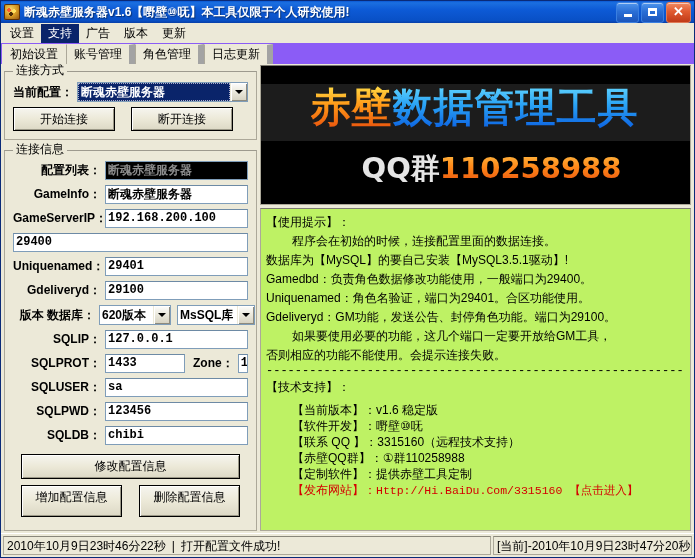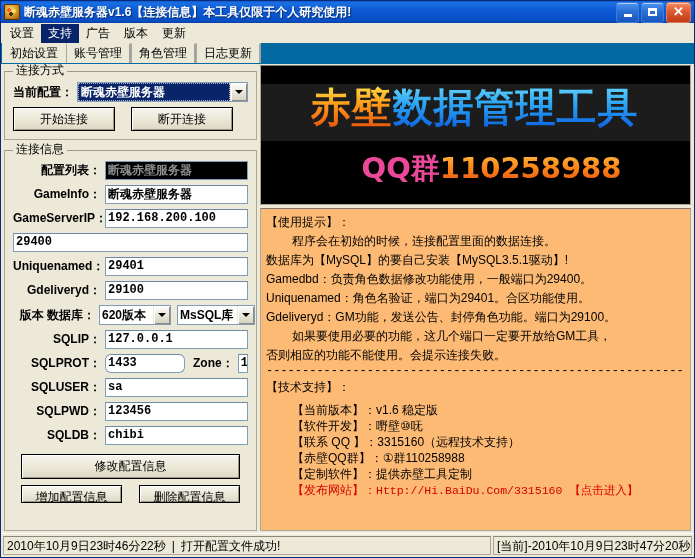--- a/index.html
+++ b/index.html
@@ -100,23 +100,23 @@
     line-height: 14px;
   }
   .menu-item.active {
     background: #0a246a;
     color: #ffffff;
   }
 
   
   .tabstrip {
     height: 21px;
-    display: flex; align-items: flex-start;
+    display: flex; align-items: center;
     padding-left: 1px;
-    background: #0369a1;
+    background: #8b5cf6;
     flex: 0 0 auto;
   }
   .tab {
     font-size: 12px;
     padding: 2px 7px 2px 7px;
     line-height: 15px;
     border: 1px solid #ece9d8;
     border-bottom: none;
     background: #ece9d8;
     color: #000;
@@ -124,21 +124,21 @@
     white-space: nowrap;
   }
   .tab.selected {
     border: 1px solid #ece9d8;
     border-bottom: none;
     font-weight: normal;
     background: #ece9d8;
   }
   .tab:not(.selected) {
     border-left: 1px solid #aca899;
-    border-right: 2px solid #a3a3a3;
+    border-right: 6px solid #a3a3a3;
   }
 
   
   .content {
     flex: 1 1 auto;
     display: flex;
     padding: 0 3px 0 3px;
     gap: 3px;
     min-height: 0;
   }
@@ -298,21 +298,21 @@
   .bottom-btns {
     padding: 4px 8px 6px 8px;
   }
   .btn-wide {
     width: 100%;
     margin-bottom: 6px;
     height: 25px;
     line-height: 21px;
   }
   .btn-half-row { display:flex; gap: 17px; }
-  .btn-half-row .btn { flex: 1 1 0; height: 18px; line-height:21px;}
+  .btn-half-row .btn { flex: 1 1 0; height: 32px; line-height:21px;}
 
   
   .banner {
     height: 140px;
     flex: 0 0 140px;
     box-sizing: border-box;
     border: 1px solid #aca899;
     border-top-color: #7c7a70;
     background: #1c1c1c;
     position: relative;
@@ -352,35 +352,35 @@
   .banner-sub {
     position: absolute;
     top: 84px; left: 0; right: 0;
     text-align: center;
     font-size: 29px;
     font-weight: bold;
     line-height: 36px;
     white-space: nowrap;
     font-family: "DejaVu Sans","Liberation Sans", sans-serif;
   }
-  .s-blue { color: #ec4899; margin-left: 32px; }
+  .s-blue { color: #e5e5e5; margin-left: 32px; }
   .s-orange {
     background: linear-gradient(180deg,#ffc24a 0%, #ff8a1a 45%, #e8500d 100%);
     -webkit-background-clip: text;
     background-clip: text;
     -webkit-text-fill-color: transparent;
     color: transparent;
   }
 
   
   .info {
     flex: 1 1 auto;
     border: 1px solid #aca899;
     border-top-color: #7c7a70;
-    background: #fdba74;
+    background: #bef264;
     margin-top: 3px;
     padding: 4px 5px 2px 5px;
     box-sizing: border-box;
     overflow: hidden;
     font-size: 12px;
     color: #000;
     line-height: 19px;
   }
   .info .ln { white-space: nowrap; }
   .info .ln.ind { padding-left: 26px; }
@@ -425,21 +425,21 @@
   .sb-right { flex: 0 0 199px; }
   .sb-sep { padding: 0 6px; }
 </style>
 </head>
 <body>
 
 <div class="window">
 
   <div class="titlebar">
     <div class="win-icon"></div>
-    <div class="title-text">断魂赤壁服务器v1.6【连接信息】本工具仅限于个人研究使用!</div>
+    <div class="title-text">断魂赤壁服务器v1.6【嘢壁⑩呒】本工具仅限于个人研究使用!</div>
     <div class="titlebuttons">
       <div class="tbtn">
           <div class="glyph-min"></div>
         </div>
       <div class="tbtn">
           <div class="glyph-max"></div>
         </div>
       <div class="tbtn close">
           <div class="glyph-close">✕</div>
         </div>
@@ -532,21 +532,21 @@
           </div>
         </div>
 
         <div class="row">
           <div class="lbl w-fixed">SQLIP：</div>
           <div class="txt">127.0.0.1</div>
         </div>
 
         <div class="row">
           <div class="lbl w-fixed">SQLPROT：</div>
-          <div class="txt" style="flex:0 0 80px;border-radius:6px;">1433</div>
+          <div class="txt" style="flex:0 0 80px;">1433</div>
           <div class="lbl" style="padding:0 4px 0 8px;">Zone：</div>
           <div class="txt" style="flex:1 1 auto;">1</div>
         </div>
 
         <div class="row">
           <div class="lbl w-fixed">SQLUSER：</div>
           <div class="txt">sa</div>
         </div>
 
         <div class="row">

